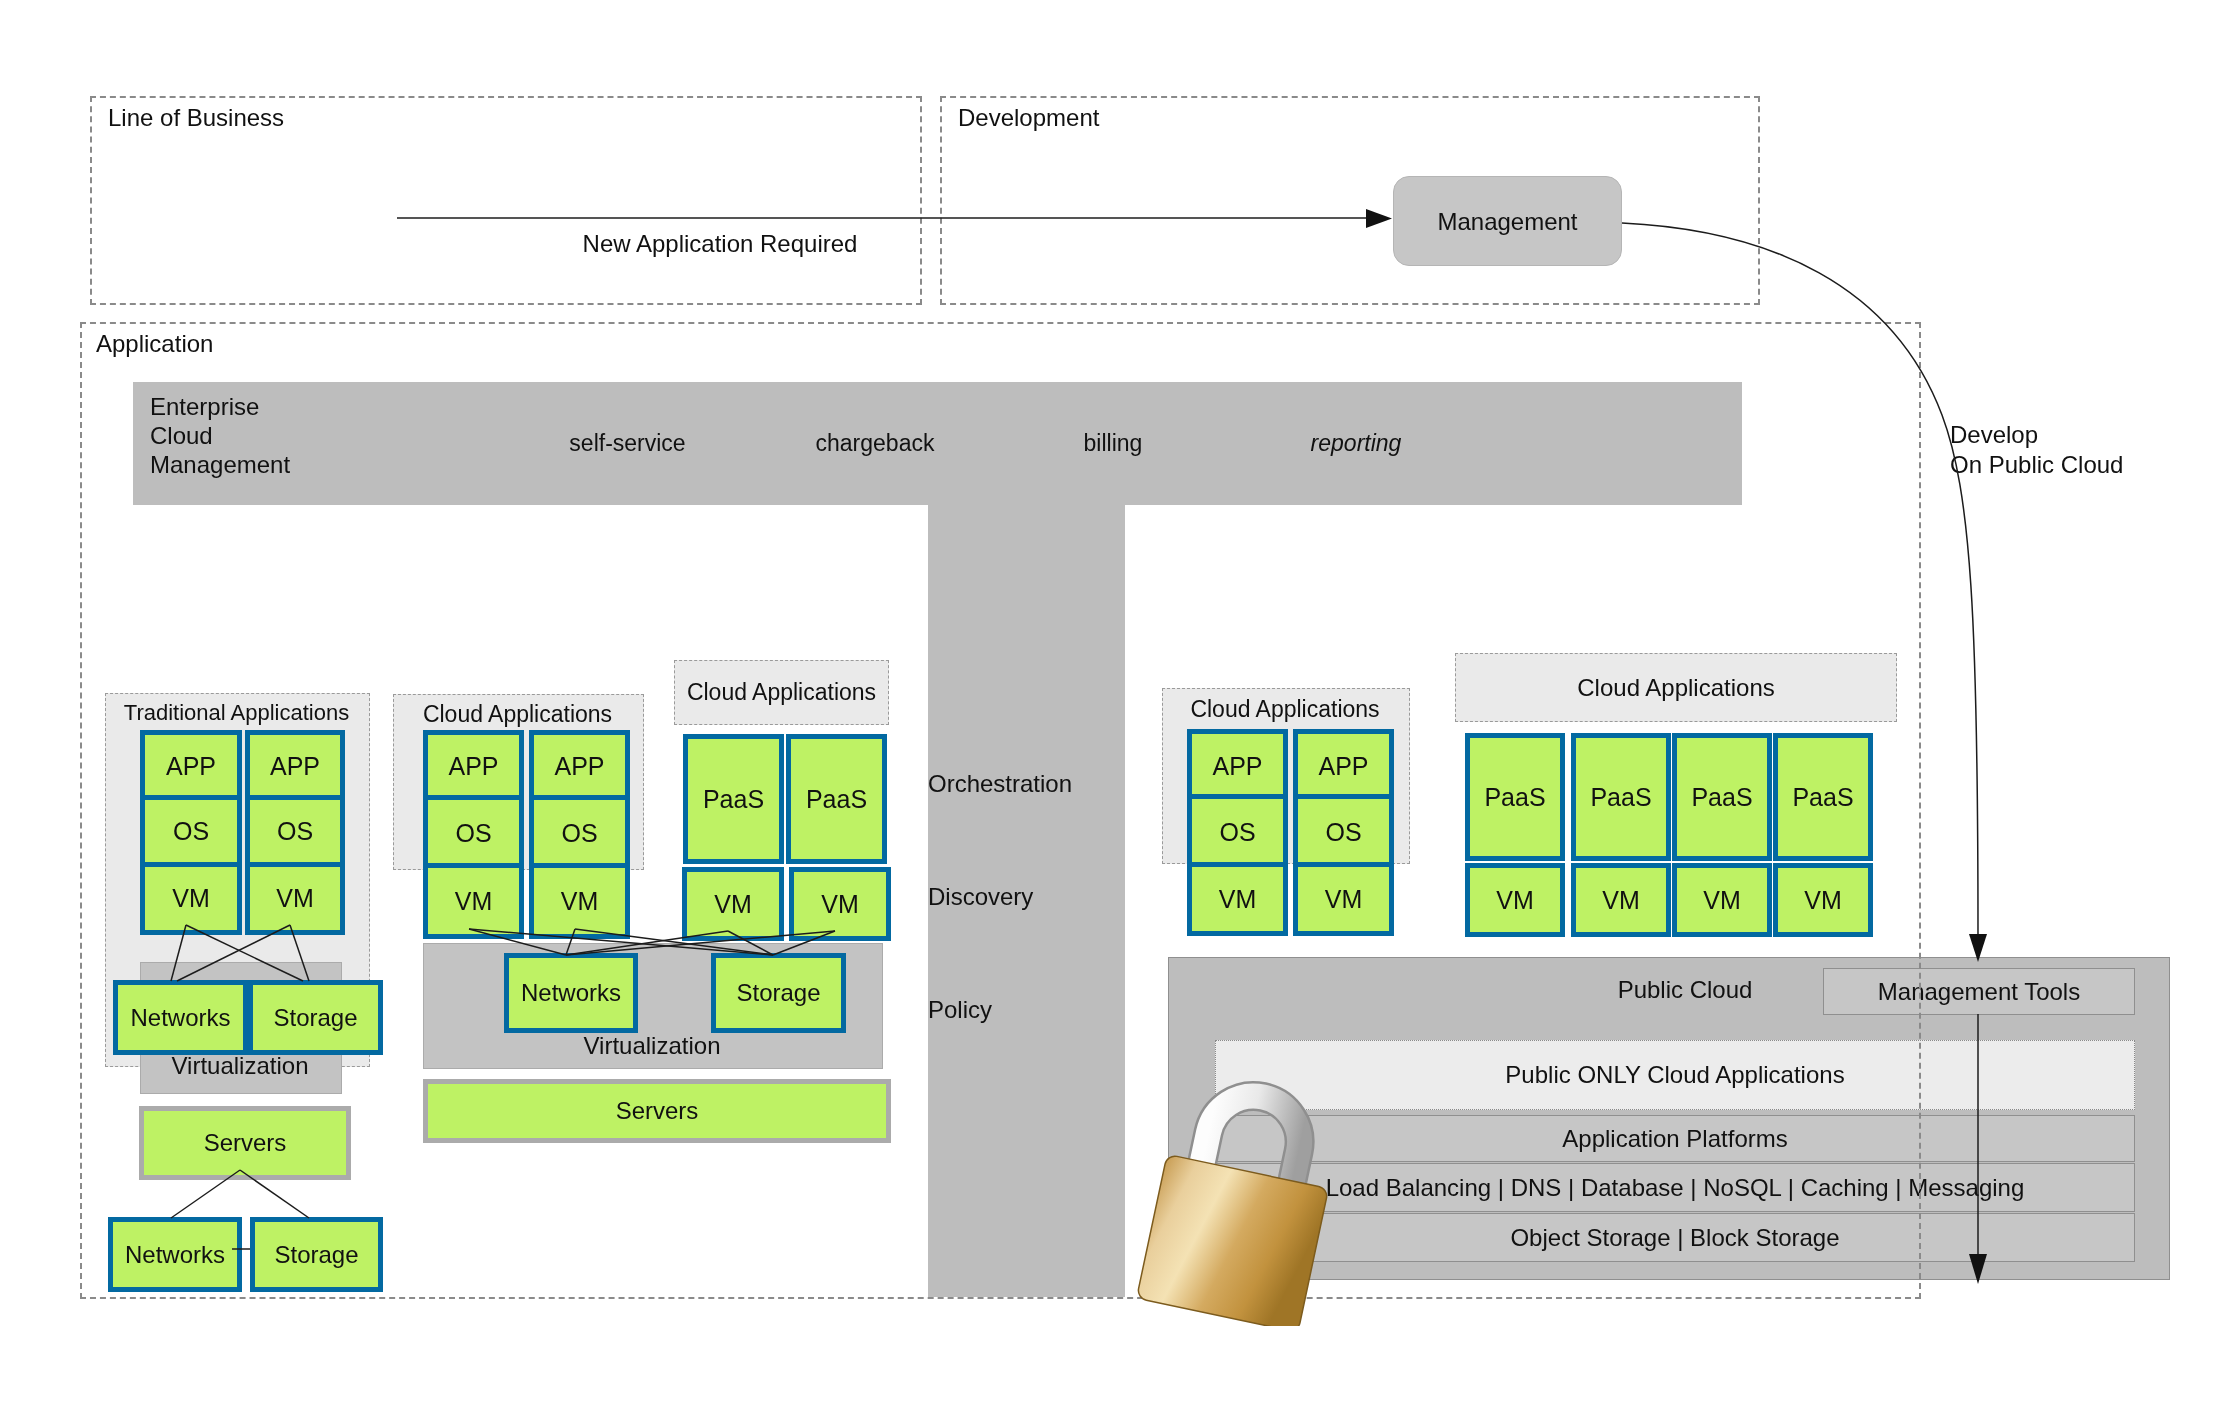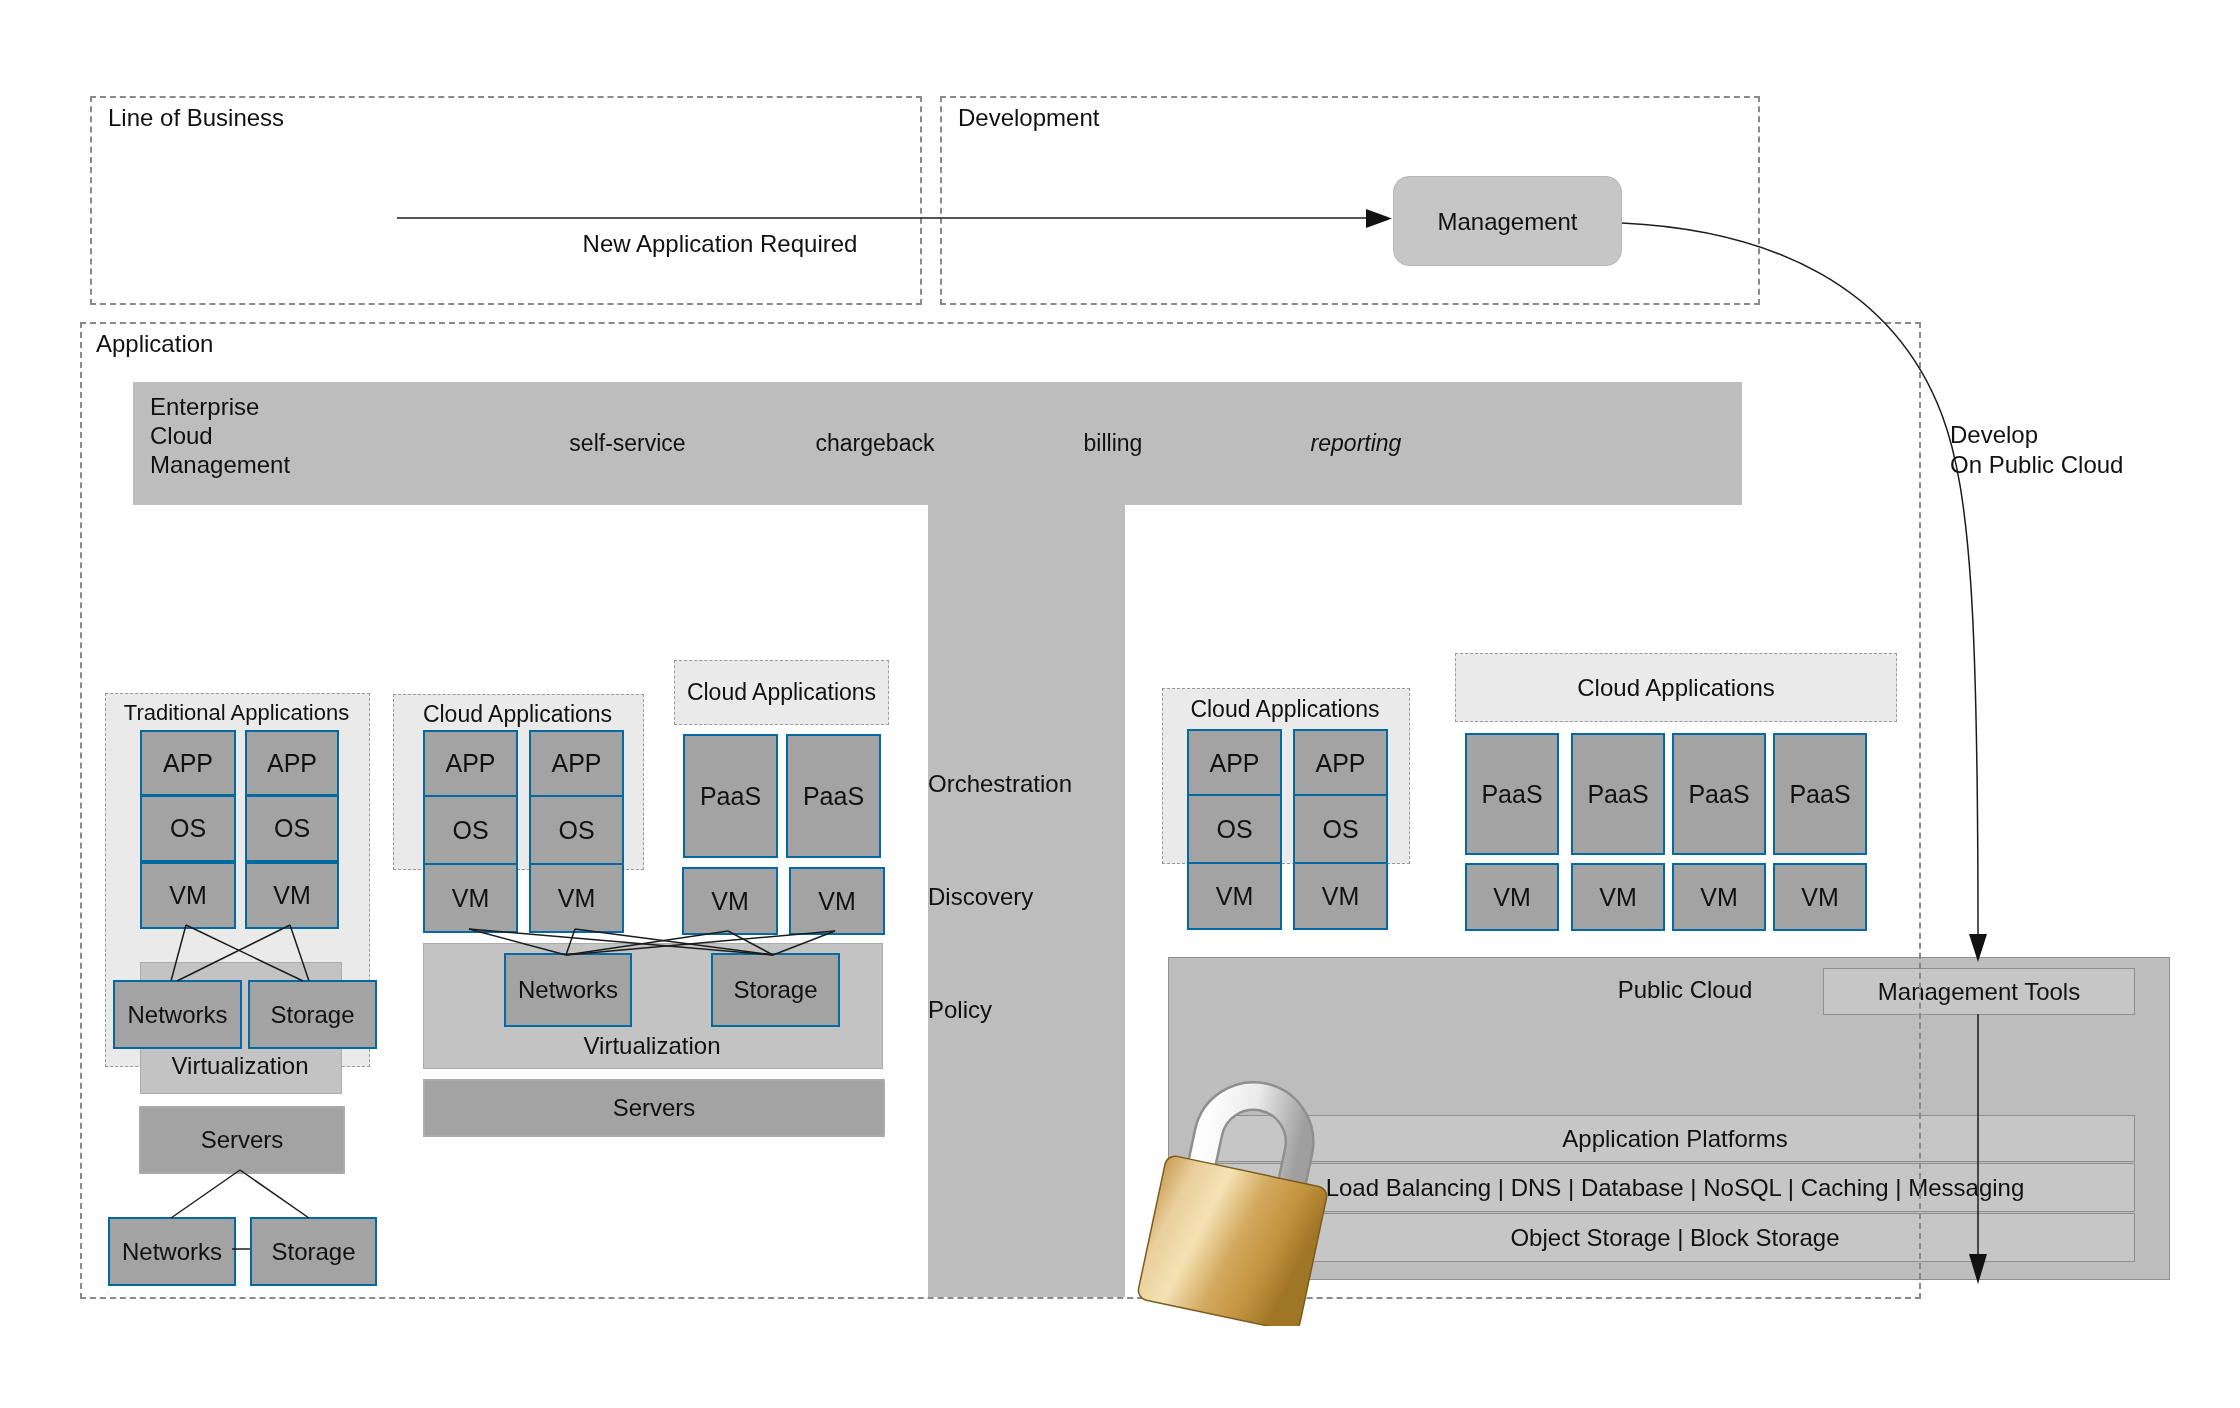--- a/index.html
+++ b/index.html
@@ -6,21 +6,21 @@
             font-family:"Liberation Sans", sans-serif;color:#111;}
   #stage{position:relative;width:2240px;height:993px;}
   .abs{position:absolute;}
   .region{position:absolute;border:2px dashed #8a8a8a;background:transparent;}
   .region-title{position:absolute;font-size:24px;z-index:6;}
   .node{position:absolute;background:#c6c6c6;border:1px solid #b5b5b5;border-radius:16px;
         display:flex;align-items:center;justify-content:center;font-size:24px;line-height:29px;
         white-space:pre-line;z-index:2;}
   .lightbox{position:absolute;background:#eaeaea;border:1px dashed #9a9a9a;z-index:1;}
   .clustertitle{position:absolute;font-size:23px;text-align:center;z-index:2;}
-  .sbox{position:absolute;background:#a3a3a3;border:2px solid #0369a1;display:flex;align-items:center;
+  .sbox{position:absolute;background:#bef264;border:5px solid #0369a1;display:flex;align-items:center;
         justify-content:center;font-size:25px;z-index:2;text-align:right;}
   .band{position:absolute;background:#c3c3c3;border:1px solid #ababab;z-index:1;}
   .bandlabel{position:absolute;font-size:24px;text-align:center;z-index:2;}
   .panel{position:absolute;background:#bdbdbd;border:1px solid #8f8f8f;z-index:1;}
   .pcrow{position:absolute;background:#c6c6c6;border:1px solid #8f8f8f;display:flex;align-items:center;
          justify-content:center;font-size:24px;z-index:2;}
   .banneritem{position:absolute;font-size:23px;text-align:center;top:430px;z-index:2;}
   .baritem{position:absolute;left:928px;width:197px;text-align:left;font-size:24px;z-index:2;}
   .flowlabel{position:absolute;font-size:24px;z-index:6;}
   #ops-border{z-index:5;}
@@ -109,20 +109,21 @@
   <div class="sbox" style="left:1672px;top:733px;width:90px;height:118px;">PaaS</div>
   <div class="sbox" style="left:1773px;top:733px;width:90px;height:118px;">PaaS</div>
   <div class="sbox" style="left:1465px;top:863px;width:90px;height:64px;">VM</div>
   <div class="sbox" style="left:1571px;top:863px;width:90px;height:64px;">VM</div>
   <div class="sbox" style="left:1672px;top:863px;width:90px;height:64px;">VM</div>
   <div class="sbox" style="left:1773px;top:863px;width:90px;height:64px;">VM</div>
 
   <div class="panel" style="left:1168px;top:957px;width:1000px;height:321px;"></div>
   <div class="abs" style="left:1540px;top:976px;width:290px;text-align:center;font-size:24px;z-index:2;">Public Cloud</div>
   <div class="pcrow" style="left:1823px;top:968px;width:310px;height:45px;">Management Tools</div>
+  <div class="pcrow" style="left:1215px;top:1040px;width:918px;height:68px;background:#ececec;border:1px dotted #8a8a8a;">Public ONLY Cloud Applications</div>
   <div class="pcrow" style="left:1215px;top:1115px;width:918px;height:45px;">Application Platforms</div>
   <div class="pcrow" style="left:1215px;top:1163px;width:918px;height:47px;">Load Balancing | DNS | Database | NoSQL | Caching | Messaging</div>
   <div class="pcrow" style="left:1215px;top:1213px;width:918px;height:47px;">Object Storage | Block Storage</div>
 
   <div class="region" id="ops-border" style="left:80px;top:322px;width:1837px;height:973px;"></div>
   <div class="region-title" style="left:96px;top:330px;">Application</div>
 
   <svg id="connectors" width="2240" height="1408" viewBox="0 0 2240 1408">
     <g stroke="#1c1c1c" stroke-width="1.5" fill="none">
       <line x1="397" y1="218" x2="1366" y2="218"></line>

